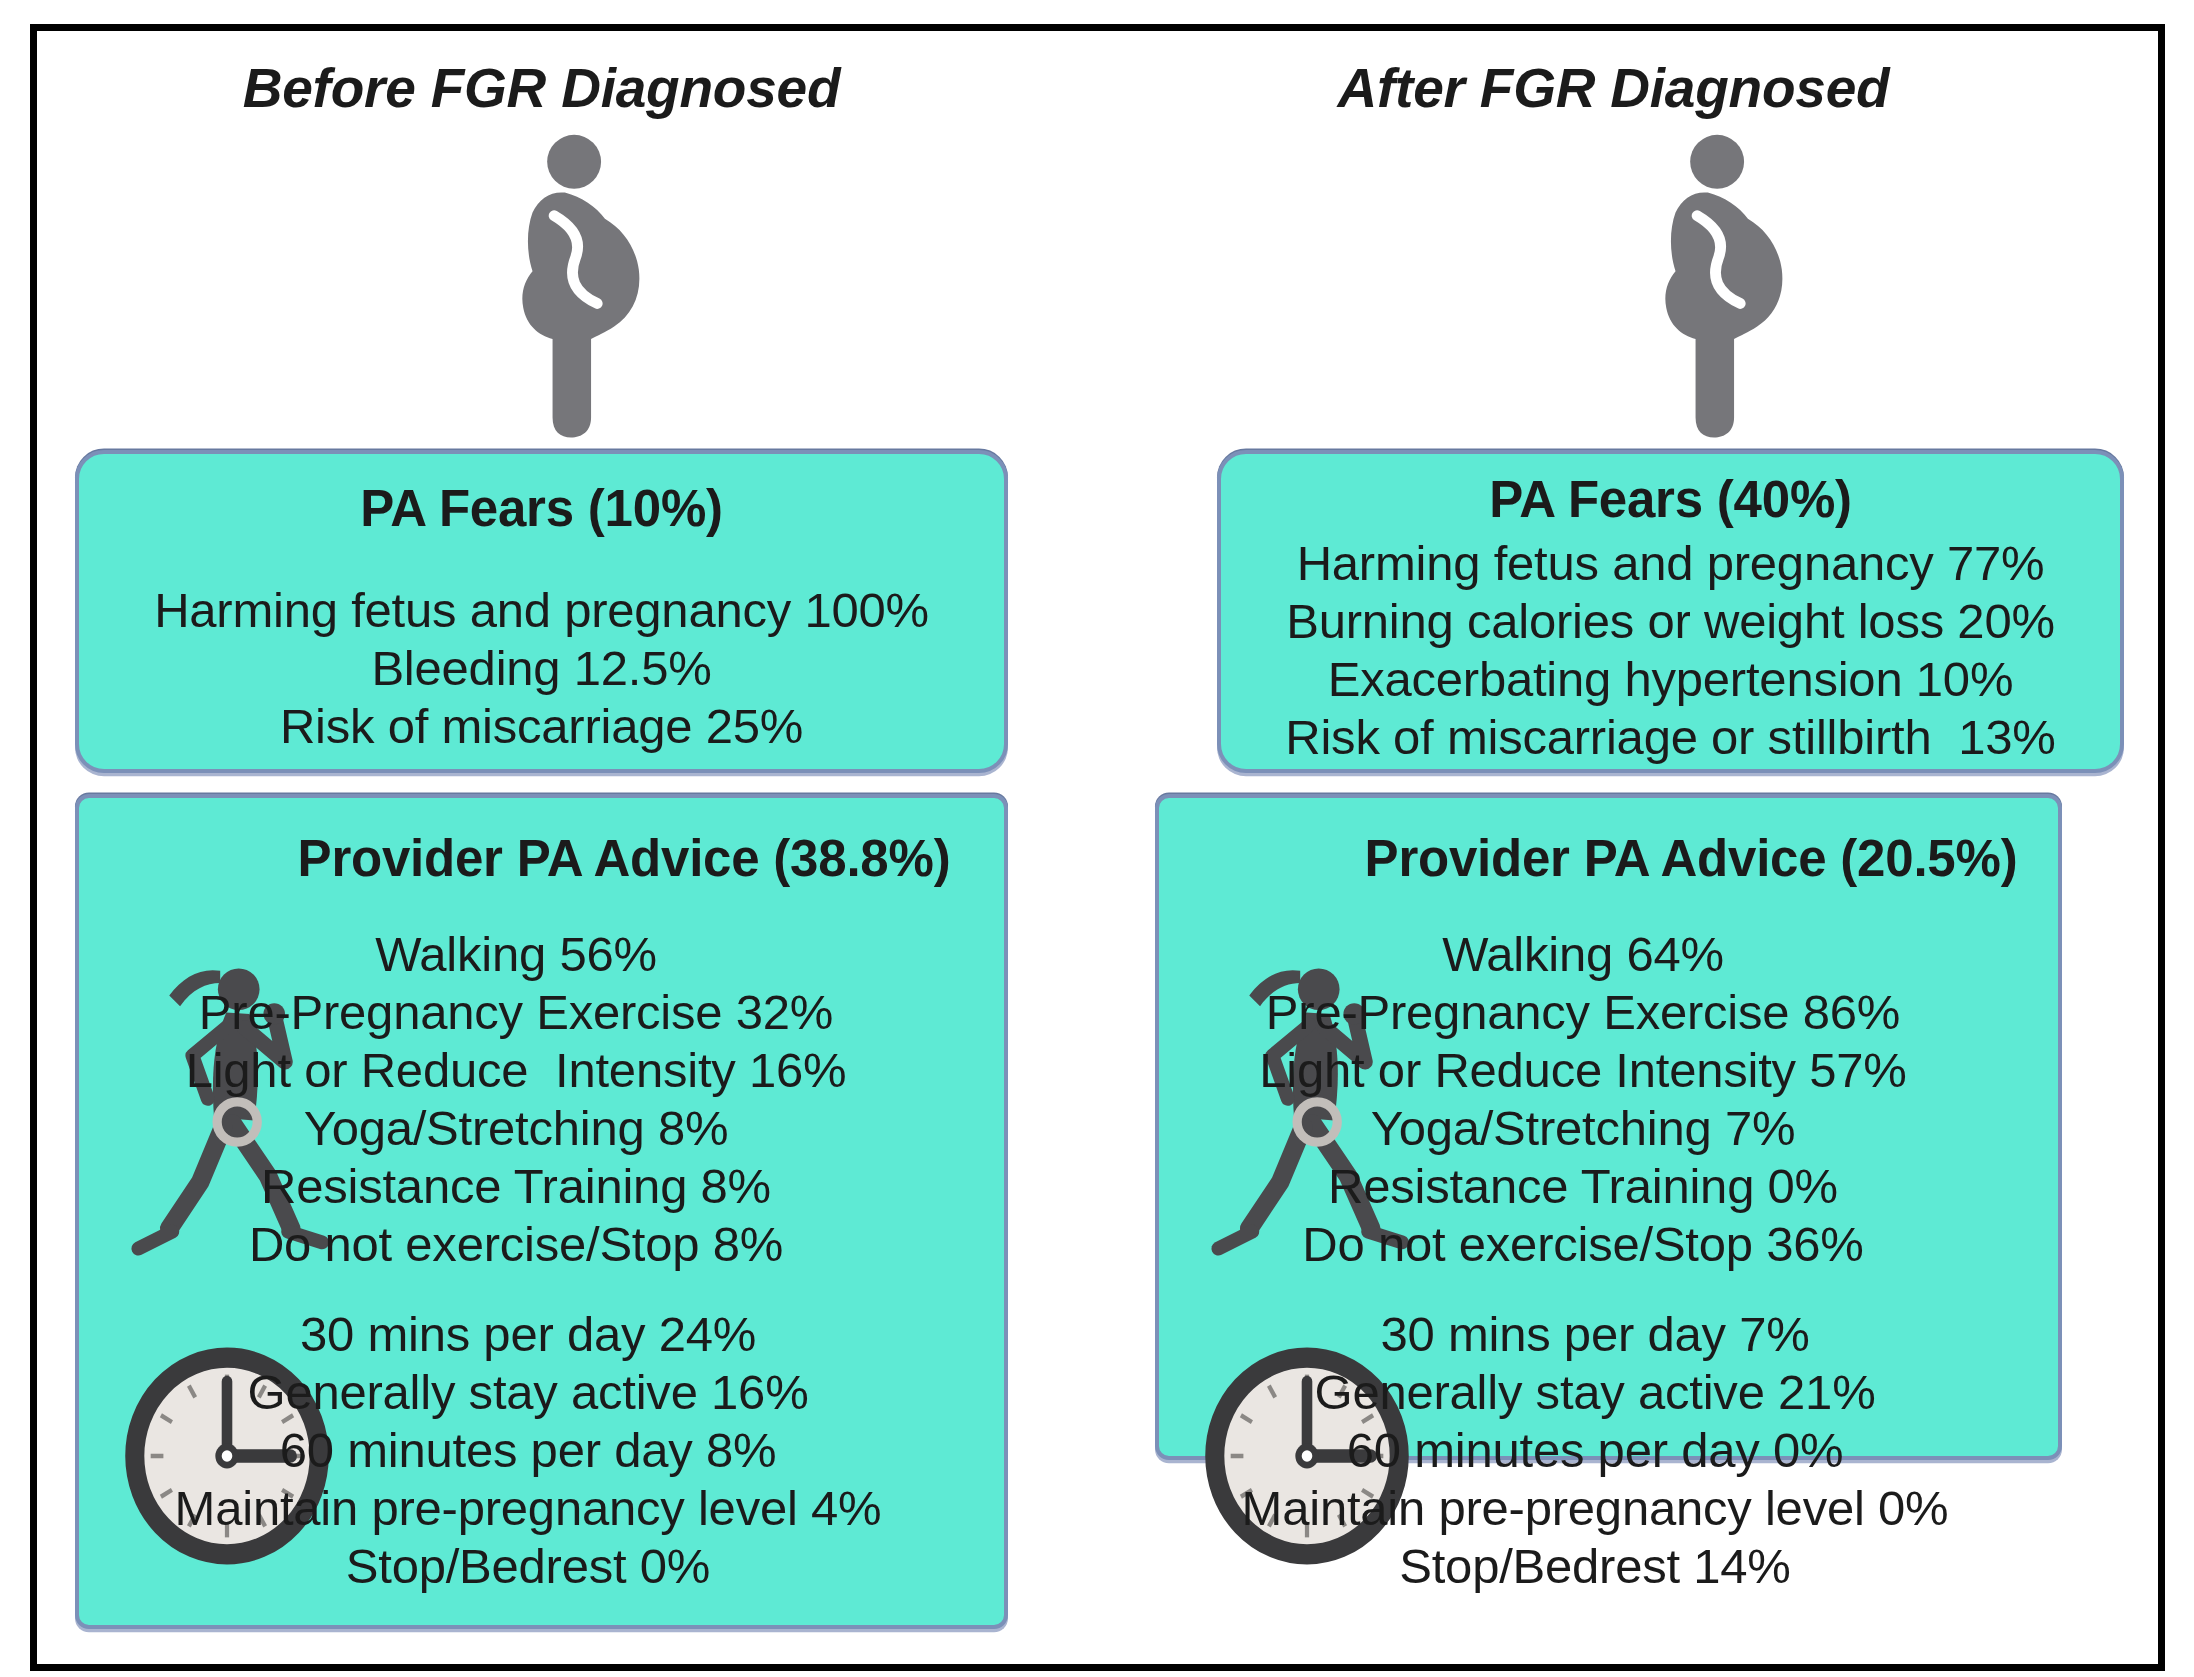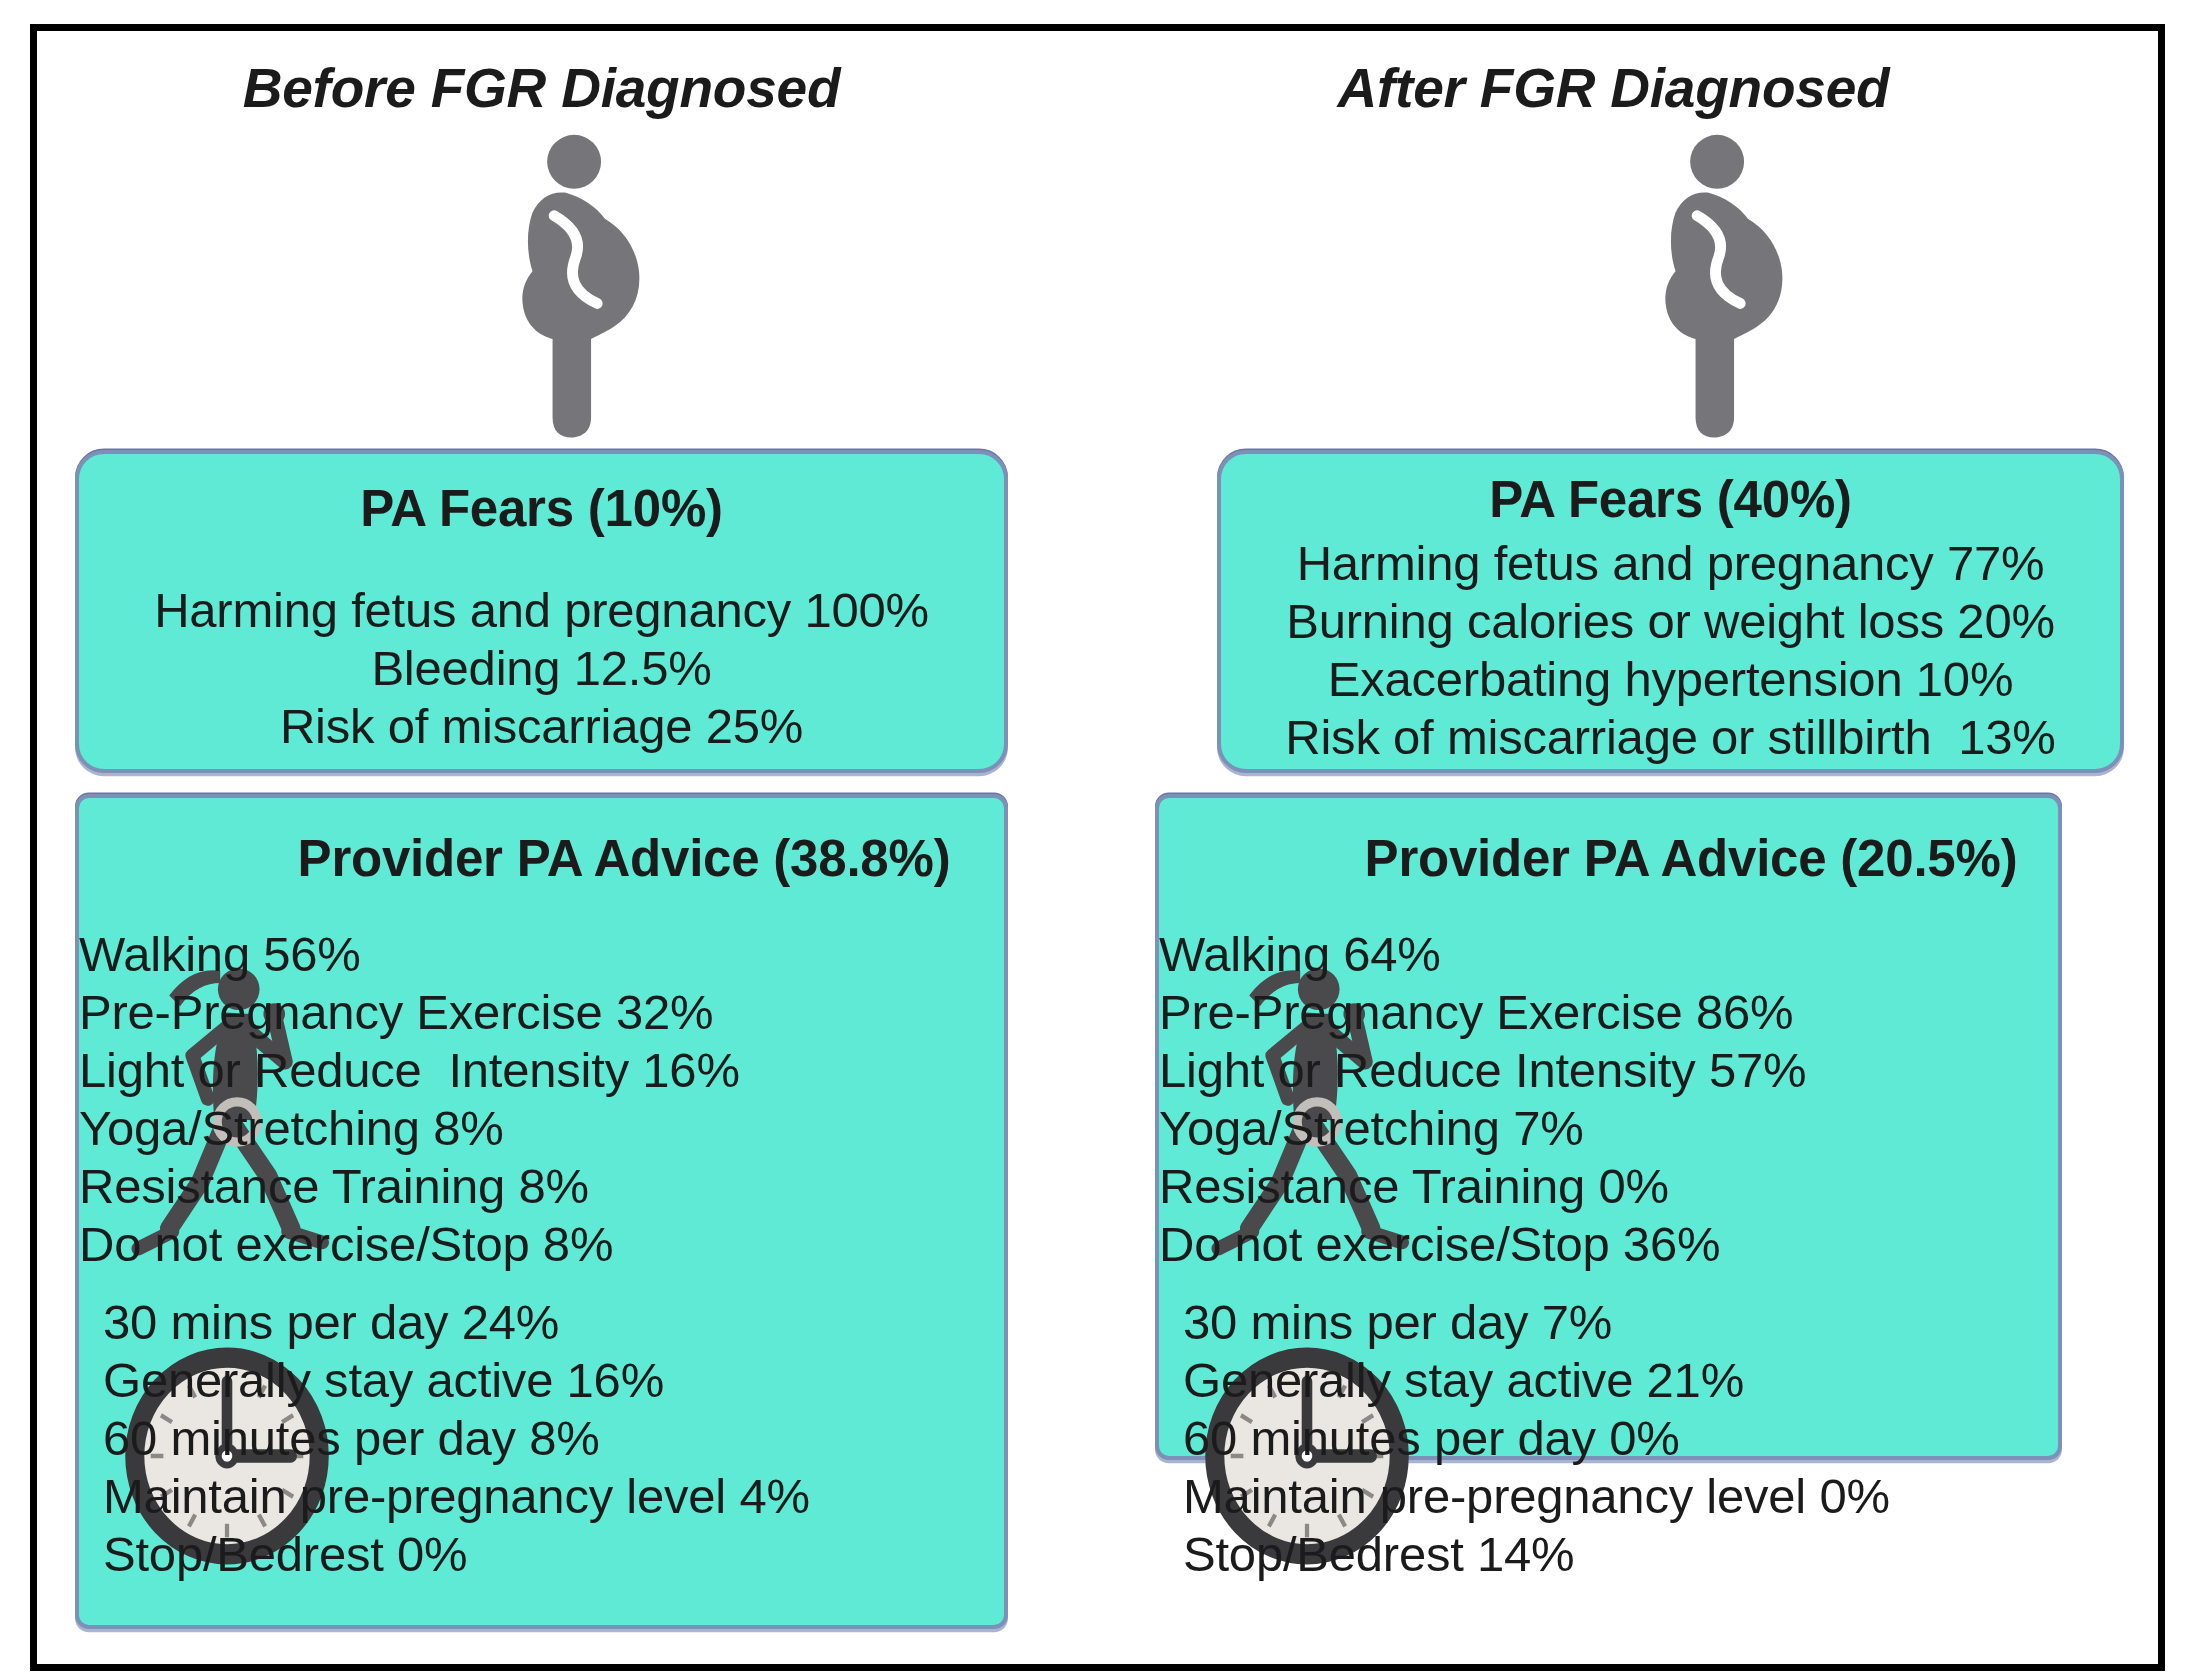--- a/index.html
+++ b/index.html
@@ -56,26 +56,26 @@
   .fears-items { margin-top:43px; }
   .fears.after .fears-items { margin-top:5.5px; }
   .fears-item {
     font-size:49px; line-height:58px; white-space:pre;
   }
   .fears.after .fears-item { line-height:58px; }
 
   .advice { padding-top:32px;border-radius:14px; }
   .advice .box-title { padding-left:165px; }
   .advice-list {
-    text-align:left; padding-right:51px;
+    text-align:center; padding-right:51px;
     font-size:49px; line-height:58px;
     position:relative; z-index:2;
   }
   .exercise-list { margin-top:37px; }
-  .duration-list { margin-top:20px;padding-left:24px; }
+  .duration-list { margin-top:32px;padding-left:24px; }
   .advice-item { white-space:pre; }
 
   .walker-wrap {
     position:absolute; left:36px; top:165px; width:232px; height:301px; z-index:1;
   }
   .clock-wrap {
     position:absolute; left:42px; top:545px; width:212px; height:226px; z-index:1;
   }
   svg { display:block; width:100%; height:100%; }
 </style>

